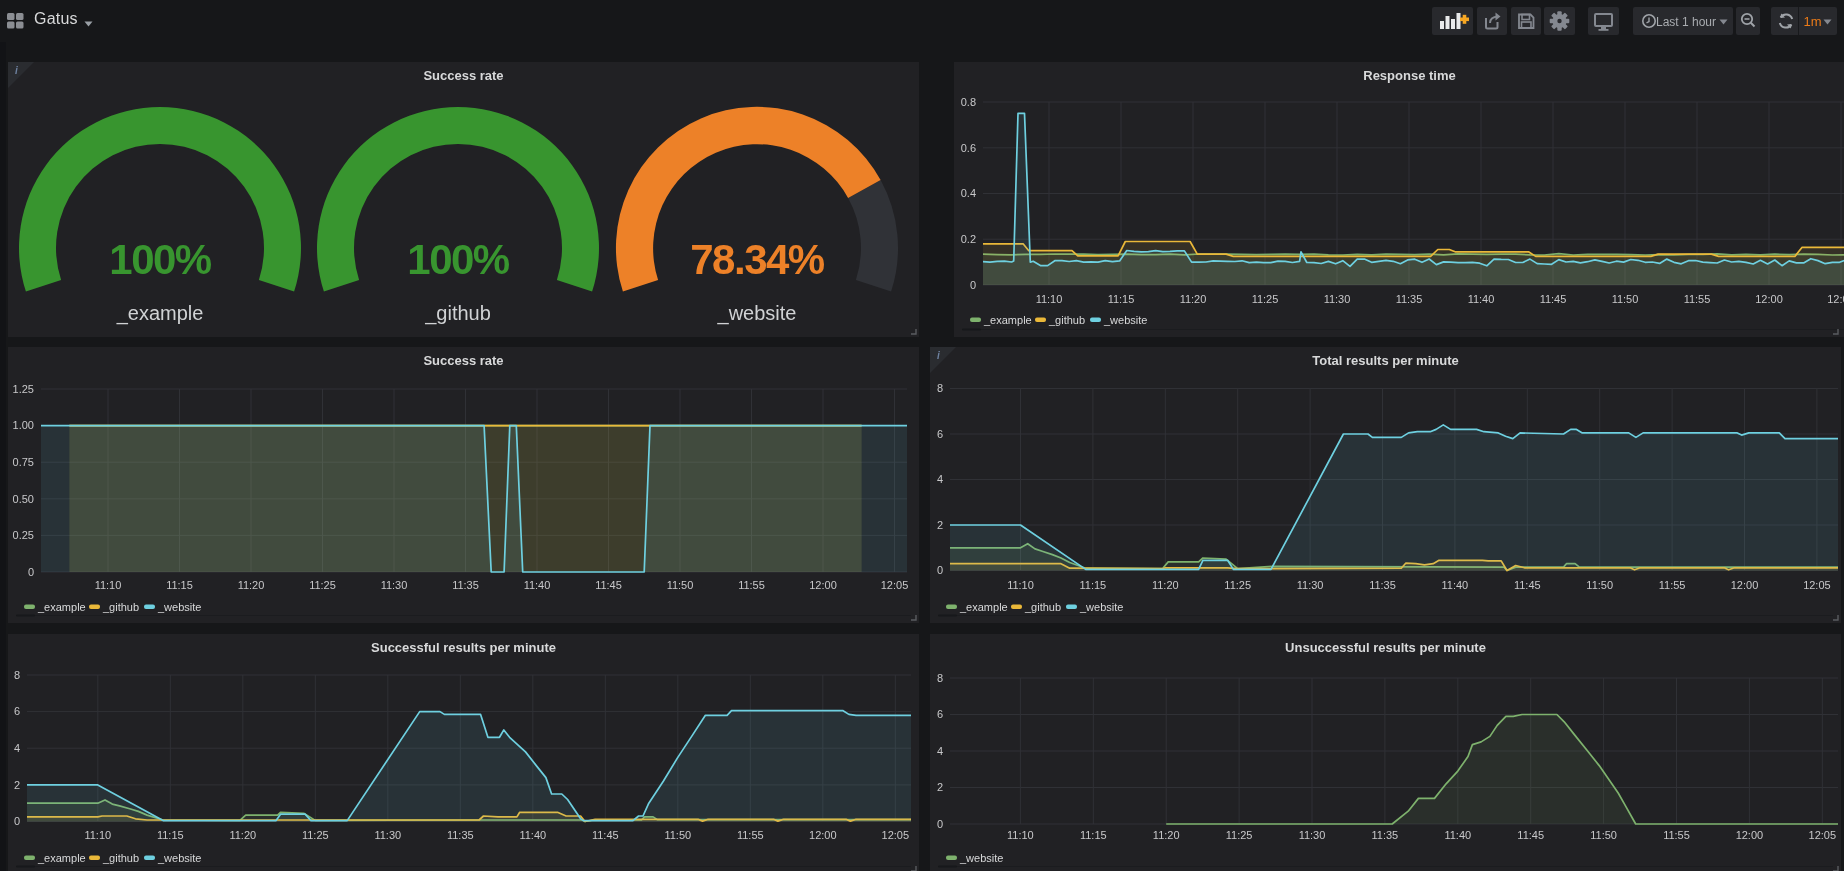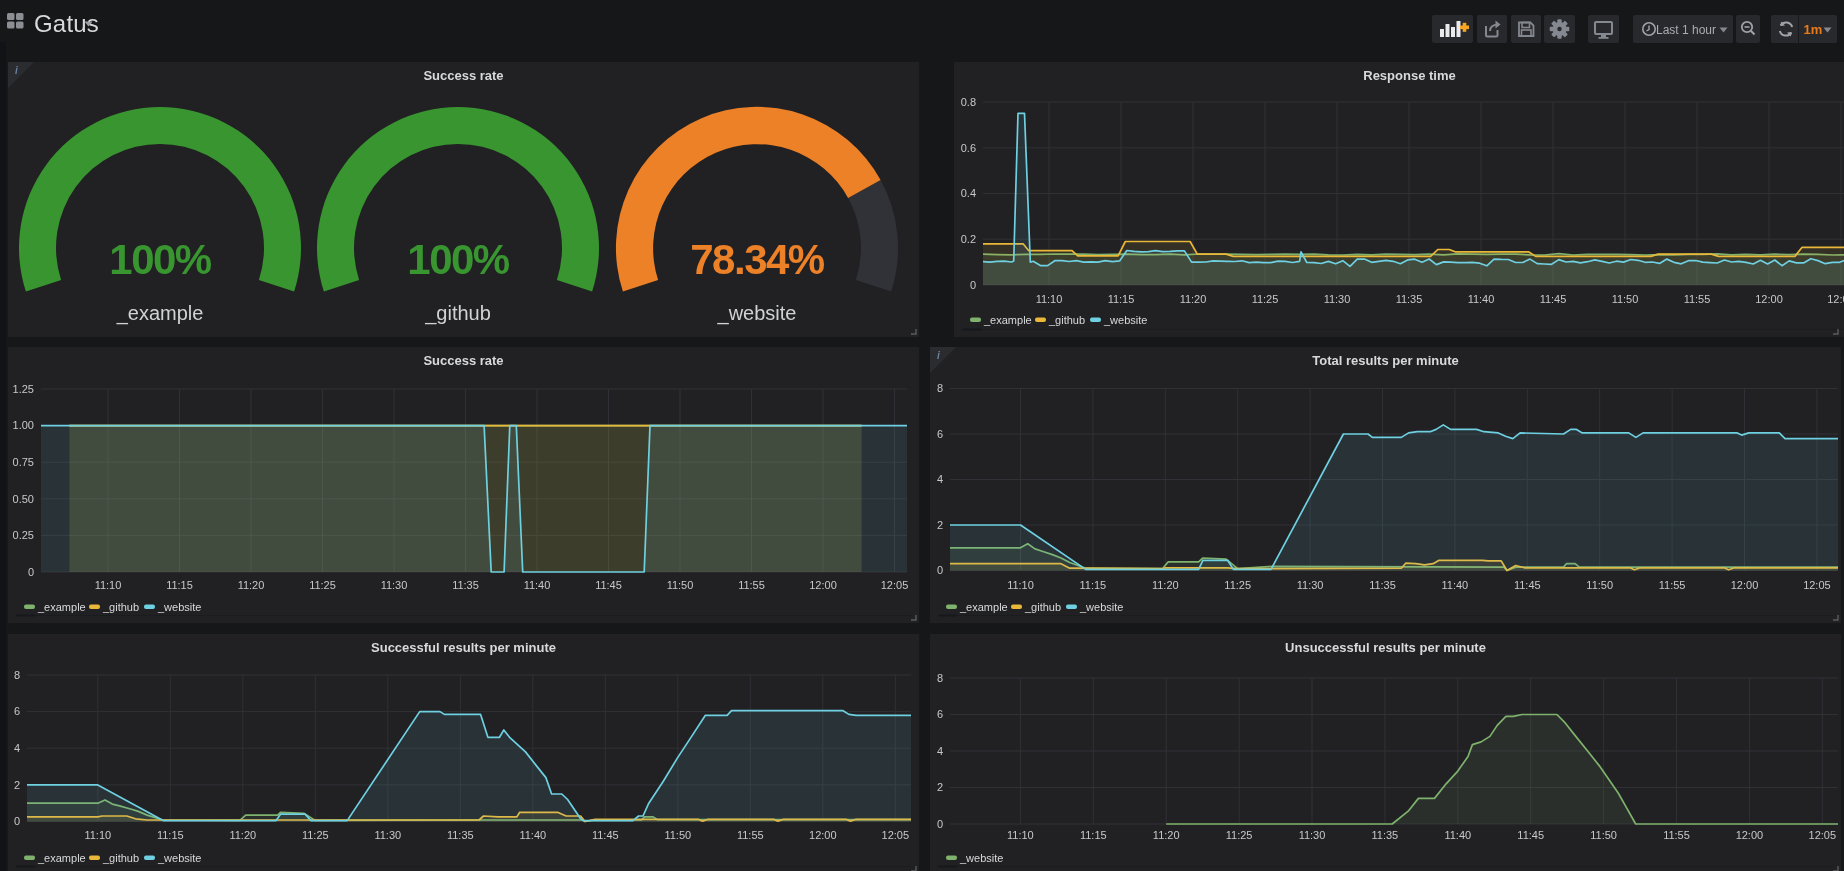--- a/index.html
+++ b/index.html
@@ -1,28 +1,28 @@
 <!DOCTYPE html>
 <html><head><meta charset="utf-8"><style>
 * { margin:0; padding:0; box-sizing:border-box; }
 body { width:1844px; height:871px; background:#161719; font-family:"Liberation Sans",sans-serif; overflow:hidden; position:relative; }
 .panel { position:absolute; background:#212124; }
 .ax { font-size:11px; fill:#c8c8ca; font-family:"Liberation Sans",sans-serif; }
 .ttl { font-size:13px; font-weight:bold; fill:#d8d9da; font-family:"Liberation Sans",sans-serif; }
 .leg { font-size:11px; fill:#d8d9da; font-family:"Liberation Sans",sans-serif; }
-.navbtn { position:absolute; top:7px; height:28px; background:#28292d; border-radius:2px;margin-top:8px; }
+.navbtn { position:absolute; top:7px; height:28px; background:#28292d; border-radius:2px; }
 .strip { position:absolute; left:0; top:42px; width:6px; height:829px; background:#121316; }
 </style></head><body>
 <svg style="position:absolute;left:7px;top:13px" width="17" height="16">
     <rect x="0" y="0" width="7.5" height="7" rx="1.5" fill="#8b8e93"></rect>
     <rect x="9" y="0" width="7.5" height="7" rx="1.5" fill="#8b8e93"></rect>
     <rect x="0" y="8.5" width="7.5" height="7" rx="1.5" fill="#8b8e93"></rect>
     <rect x="9" y="8.5" width="7.5" height="7" rx="1.5" fill="#8b8e93"></rect>
   </svg>
-<div style="position:absolute;left:34px;top:10px;font-size:24px;color:#d8d9da;font-weight:500;letter-spacing:0.2px">Gatus</div>
+<div style="position:absolute;left:34px;top:10px;font-size:16px;color:#d8d9da;font-weight:500;letter-spacing:0.2px">Gatus</div>
 <svg style="position:absolute;left:84px;top:21px" width="9" height="6">
     <path d="M0.5,0.5 L8.5,0.5 L4.5,5.5 Z" fill="#9aa0a6"></path>
   </svg>
 <div class="navbtn" style="left:1432px;width:41px">
     <svg width="41" height="28" style="display:block">
       <g fill="#e9eaeb">
         <rect x="8" y="14" width="4" height="8"></rect>
         <rect x="13.5" y="9" width="4" height="13"></rect>
         <rect x="19" y="12" width="4" height="10"></rect>
         <rect x="24.5" y="6" width="4" height="16"></rect>
@@ -88,21 +88,21 @@
     </svg>
   </div>
 <div class="navbtn" style="left:1770.5px;width:66.5px">
     <svg width="18" height="18" style="position:absolute;left:6px;top:5px" viewBox="0 0 16 16">
       <path d="M13.5,6.3 A5.7,5.7 0 0 0 3.2,4.8" fill="none" stroke="#9fa3a8" stroke-width="1.8"></path>
       <path d="M3.6,1.3 L3.1,5.3 L7.1,4.9 Z" fill="#9fa3a8"></path>
       <path d="M2.5,9.7 A5.7,5.7 0 0 0 12.8,11.2" fill="none" stroke="#9fa3a8" stroke-width="1.8"></path>
       <path d="M12.4,14.7 L12.9,10.7 L8.9,11.1 Z" fill="#9fa3a8"></path>
     </svg>
     <div style="position:absolute;left:27px;top:0;width:1px;height:28px;background:#18191c"></div>
-    <div style="position:absolute;left:33px;top:7px;font-size:13px;font-weight:bold;color:#eb7b18">1m</div>
+    <div style="position:absolute;left:33px;top:7px;font-size:13px;font-weight:normal;color:#eb7b18">1m</div>
     <svg style="position:absolute;left:52px;top:12px" width="9" height="6">
       <path d="M0.5,0.5 L8.5,0.5 L4.5,5.5 Z" fill="#848890"></path>
     </svg>
   </div>
 <div class="strip"></div>
 <div class="panel" style="left:8px;top:62px;width:911px;height:275px"><svg width="911" height="275">
       <path d="M0,0 L26,0 L0,26 Z" fill="#2a2c30"></path>
       <text x="7" y="12" font-size="10" font-style="italic" font-weight="bold" fill="#6e82a0">i</text>
       <text x="455.5" y="18" text-anchor="middle" class="ttl">Success rate</text>
       <path d="M17.9,229.6 A141,141 0 1 1 286.1,229.6 L250.9,218.1 A104,104 0 1 0 53.1,218.1 Z" fill="#38952f"></path>

